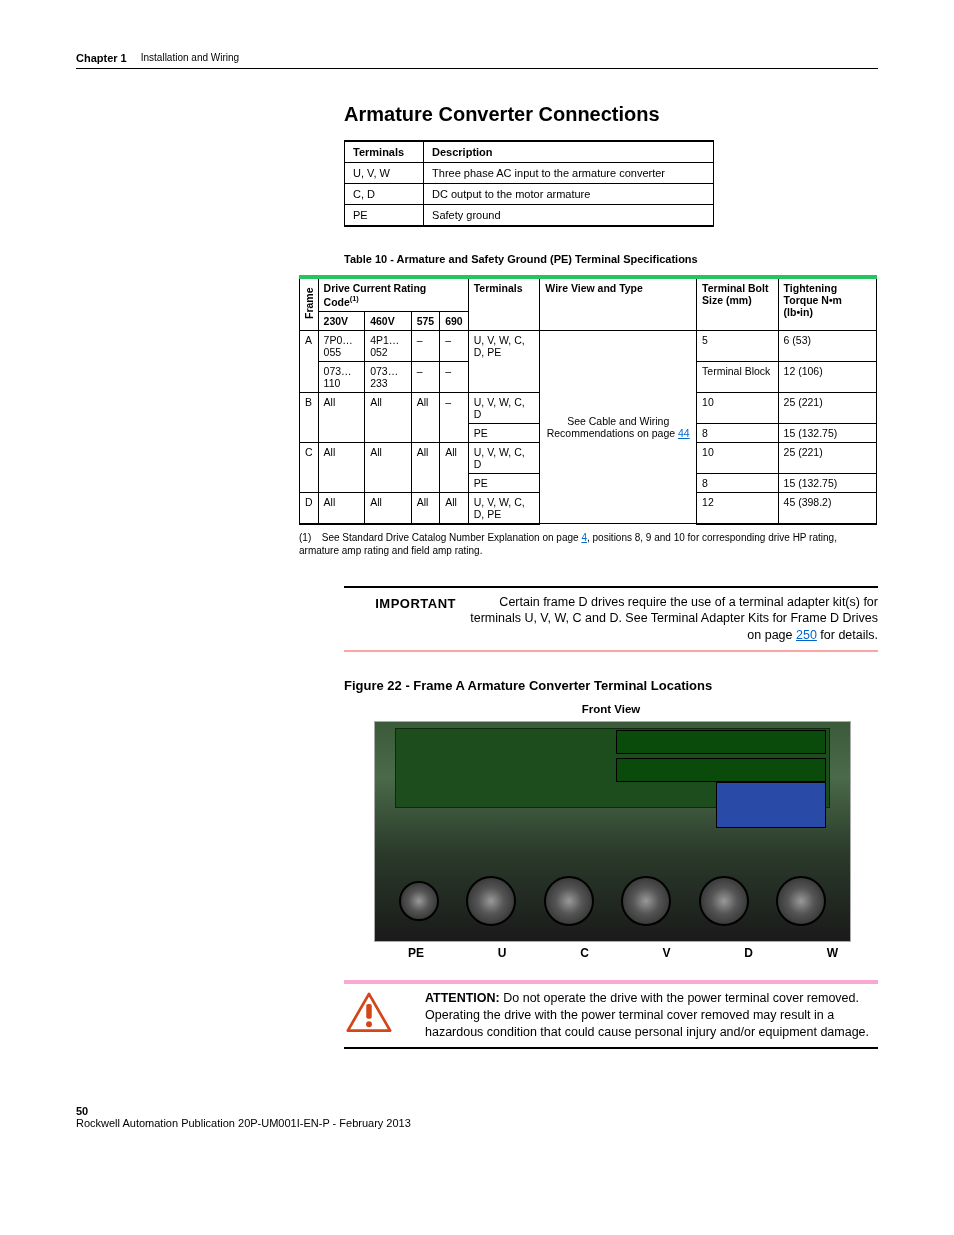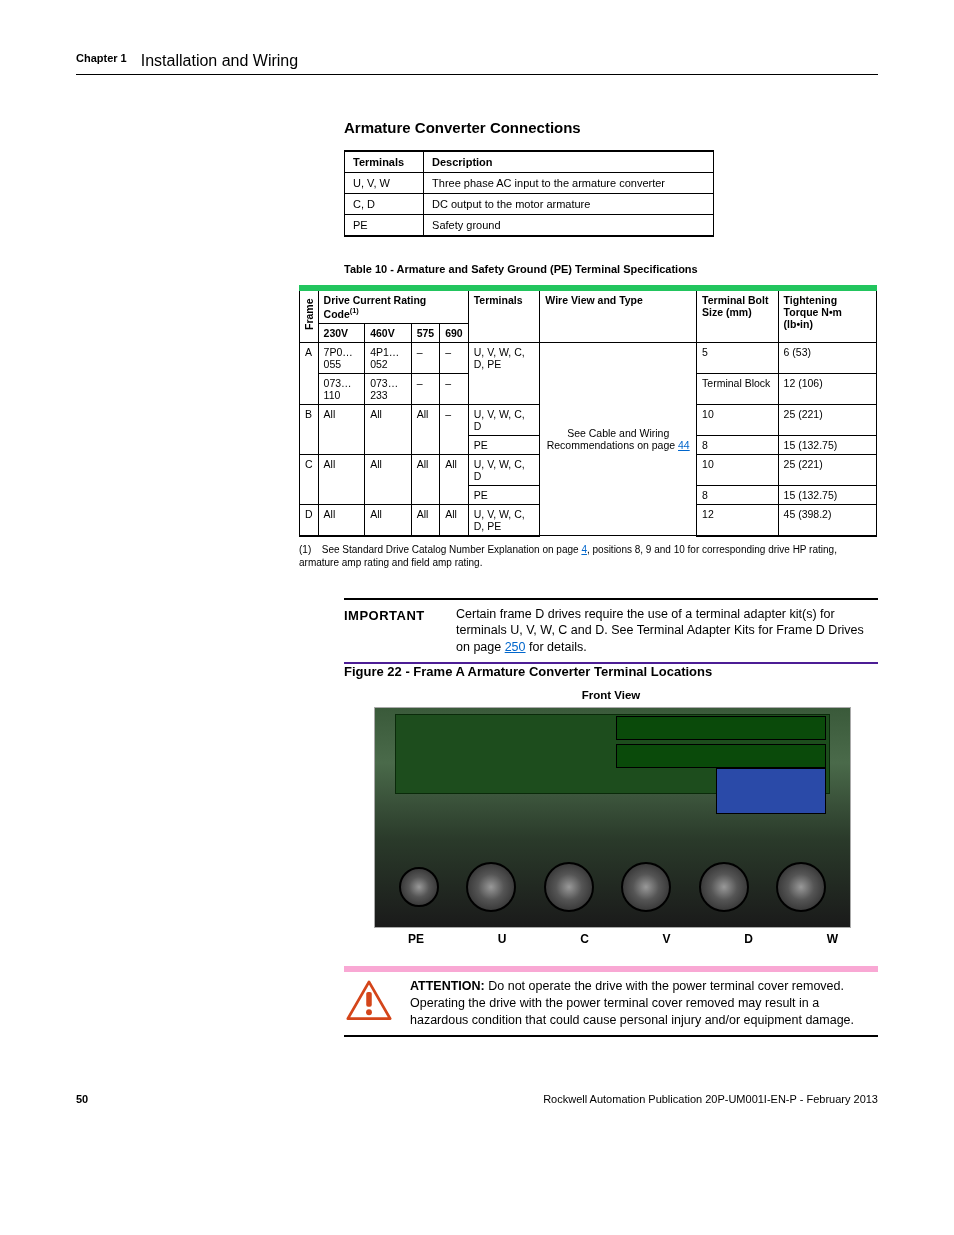--- a/index.html
+++ b/index.html
@@ -1,59 +1,59 @@
 <!DOCTYPE html>
 <html><head>
 <meta charset="utf-8">
 <style>
   * { box-sizing: border-box; margin: 0; padding: 0; }
   body { font-family: "Myriad Pro", "Segoe UI", Arial, sans-serif; color: #000; background: #fff; width: 954px; margin: 0 auto; padding: 52px 76px 40px 76px; font-size: 12px; }
-  .running-head { display: flex; gap: 14px; border-bottom: 1px solid #000; padding-bottom: 4px; margin-bottom: 44px; }
+  .running-head { display: flex; gap: 14px; border-bottom: 1px solid #000; padding-bottom: 4px; margin-bottom: 34px; }
   .running-head .chap { font-weight: bold; font-size: 11px; }
-  .running-head .sect { font-size: 16px; }
+  .running-head .sect { font-size: 10px; }
   .content { margin-left: 268px; }
-  h1.section-title { font-size: 15px; font-weight: bold; margin-bottom: 14px; }
+  h1.section-title { font-size: 20px; font-weight: bold; margin-bottom: 14px; }
   table { border-collapse: collapse; font-size: 11px; }
   table.t1 { width: 370px; margin-bottom: 26px; }
   table.t1 th, table.t1 td { border: 1px solid #000; padding: 4px 8px; text-align: left; }
   table.t1 th { font-weight: bold; }
   table.t1 tr:first-child th { border-top: 2px solid #000; }
   table.t1 tr:last-child td { border-bottom: 2px solid #000; }
   .tbl-caption { font-size: 11px; font-weight: bold; margin-bottom: 10px; }
   .t2-wrap { margin-left: -45px; }
   table.t2 { width: 578px; }
   table.t2 th, table.t2 td { border: 1px solid #000; padding: 3px 5px; text-align: left; vertical-align: top; font-size: 10.5px; }
   table.t2 th { font-weight: bold; }
   table.t2 .rotate { writing-mode: vertical-rl; transform: rotate(180deg); text-align: center; vertical-align: middle; font-weight: bold; padding: 6px 2px; }
-  table.t2 tr.toprow th { border-top: 6px solid #22c55e; margin-left: 41px; }
+  table.t2 tr.toprow th { border-top: 4px solid #22c55e; margin-left: 41px; }
   table.t2 tr:last-child td { border-bottom: 2px solid #000; }
   .footnote { font-size: 10px; margin-top: 6px; margin-left: -45px; line-height: 1.35; }
   .footnote .fnum { display: inline-block; width: 20px; }
   .link { color: #0066cc; text-decoration: underline; }
-  .important-box { border-top: 2px solid #000; border-bottom: 2px solid #4c1d95; display: flex; margin-top: 28px; padding: 6px 0; }
+  .important-box { border-top: 2px solid #000; border-bottom: 2px solid #fca5a5; display: flex; margin-top: 28px; margin-bottom: 26px; padding: 6px 0; text-align: right; }
   .important-box .label { font-weight: bold; font-size: 13px; letter-spacing: 0.5px; width: 112px; flex-shrink: 0; padding-top: 2px; }
   .important-box .msg { font-size: 12.5px; line-height: 1.35; }
   .fig-caption { font-weight: bold; font-size: 13px; margin-bottom: 10px; }
   .frontview { text-align: center; font-weight: bold; font-size: 11.5px; margin-bottom: 6px; }
   .note { font-size: 11px; line-height: 1.35; margin: 0 0 8px 30px; }
   .photo-wrap { margin-left: 30px; }
   .photo { width: 477px; height: 221px; position: relative; border: 1px solid #aaa; background: linear-gradient(180deg, #3a5a3a 0%, #4a6a4a 25%, #2a3a2a 60%, #1a1a1a 100%); overflow: hidden; }
   .pcb { position: absolute; top: 6px; left: 20px; right: 20px; height: 80px; background: #1d4d1d; border: 1px solid #0a2a0a; }
   .conn-strip { position: absolute; top: 8px; right: 24px; width: 210px; height: 24px; background: #0a4a0a; border: 1px solid #000; }
   .conn-strip2 { position: absolute; top: 36px; right: 24px; width: 210px; height: 24px; background: #0a4a0a; border: 1px solid #000; }
   .blueblock { position: absolute; top: 60px; right: 24px; width: 110px; height: 46px; background: #2a4aa8; border: 1px solid #000; }
   .term-row { position: absolute; bottom: 10px; left: 24px; right: 24px; height: 60px; display: flex; justify-content: space-between; align-items: center; }
   .term { width: 50px; height: 50px; border-radius: 50%; background: radial-gradient(circle, #999 0%, #555 40%, #222 100%); border: 2px solid #000; position: relative; }
   .term.small { width: 40px; height: 40px; }
   .labels-row { display: flex; justify-content: space-between; margin-top: 4px; font-weight: bold; font-size: 12px; padding-left: 34px; padding-right: 40px; }
-  .attention-box { border-top: 6px solid #f9a8d4; border-bottom: 2px solid #000; display: flex; margin-top: 20px; padding: 6px 0; align-items: flex-start; gap: 18px; }
+  .attention-box { border-top: 4px solid #f9a8d4; border-bottom: 2px solid #000; display: flex; margin-top: 20px; padding: 6px 0; align-items: flex-start; gap: 33px; }
   .warn-icon { width: 46px; flex-shrink: 0; margin-top: 2px; margin-left: 2px; }
   .attention-box .msg { font-size: 12.5px; line-height: 1.35; }
   .attention-box .msg b { font-weight: bold; }
-  .footer { display: flex; justify-content: space-between; margin-top: 56px; font-size: 11px; }
+  .footer { display: flex; justify-content: space-between; margin-top: 56px; font-size: 11px; flex-direction: column; }
   .footer .pnum { font-weight: bold; }
   sup { font-size: 0.7em; }
 </style>
 </head>
 <body>
 
 <div class="running-head">
   <span class="chap">Chapter 1</span>
   <span class="sect">Installation and Wiring</span>
 </div>

